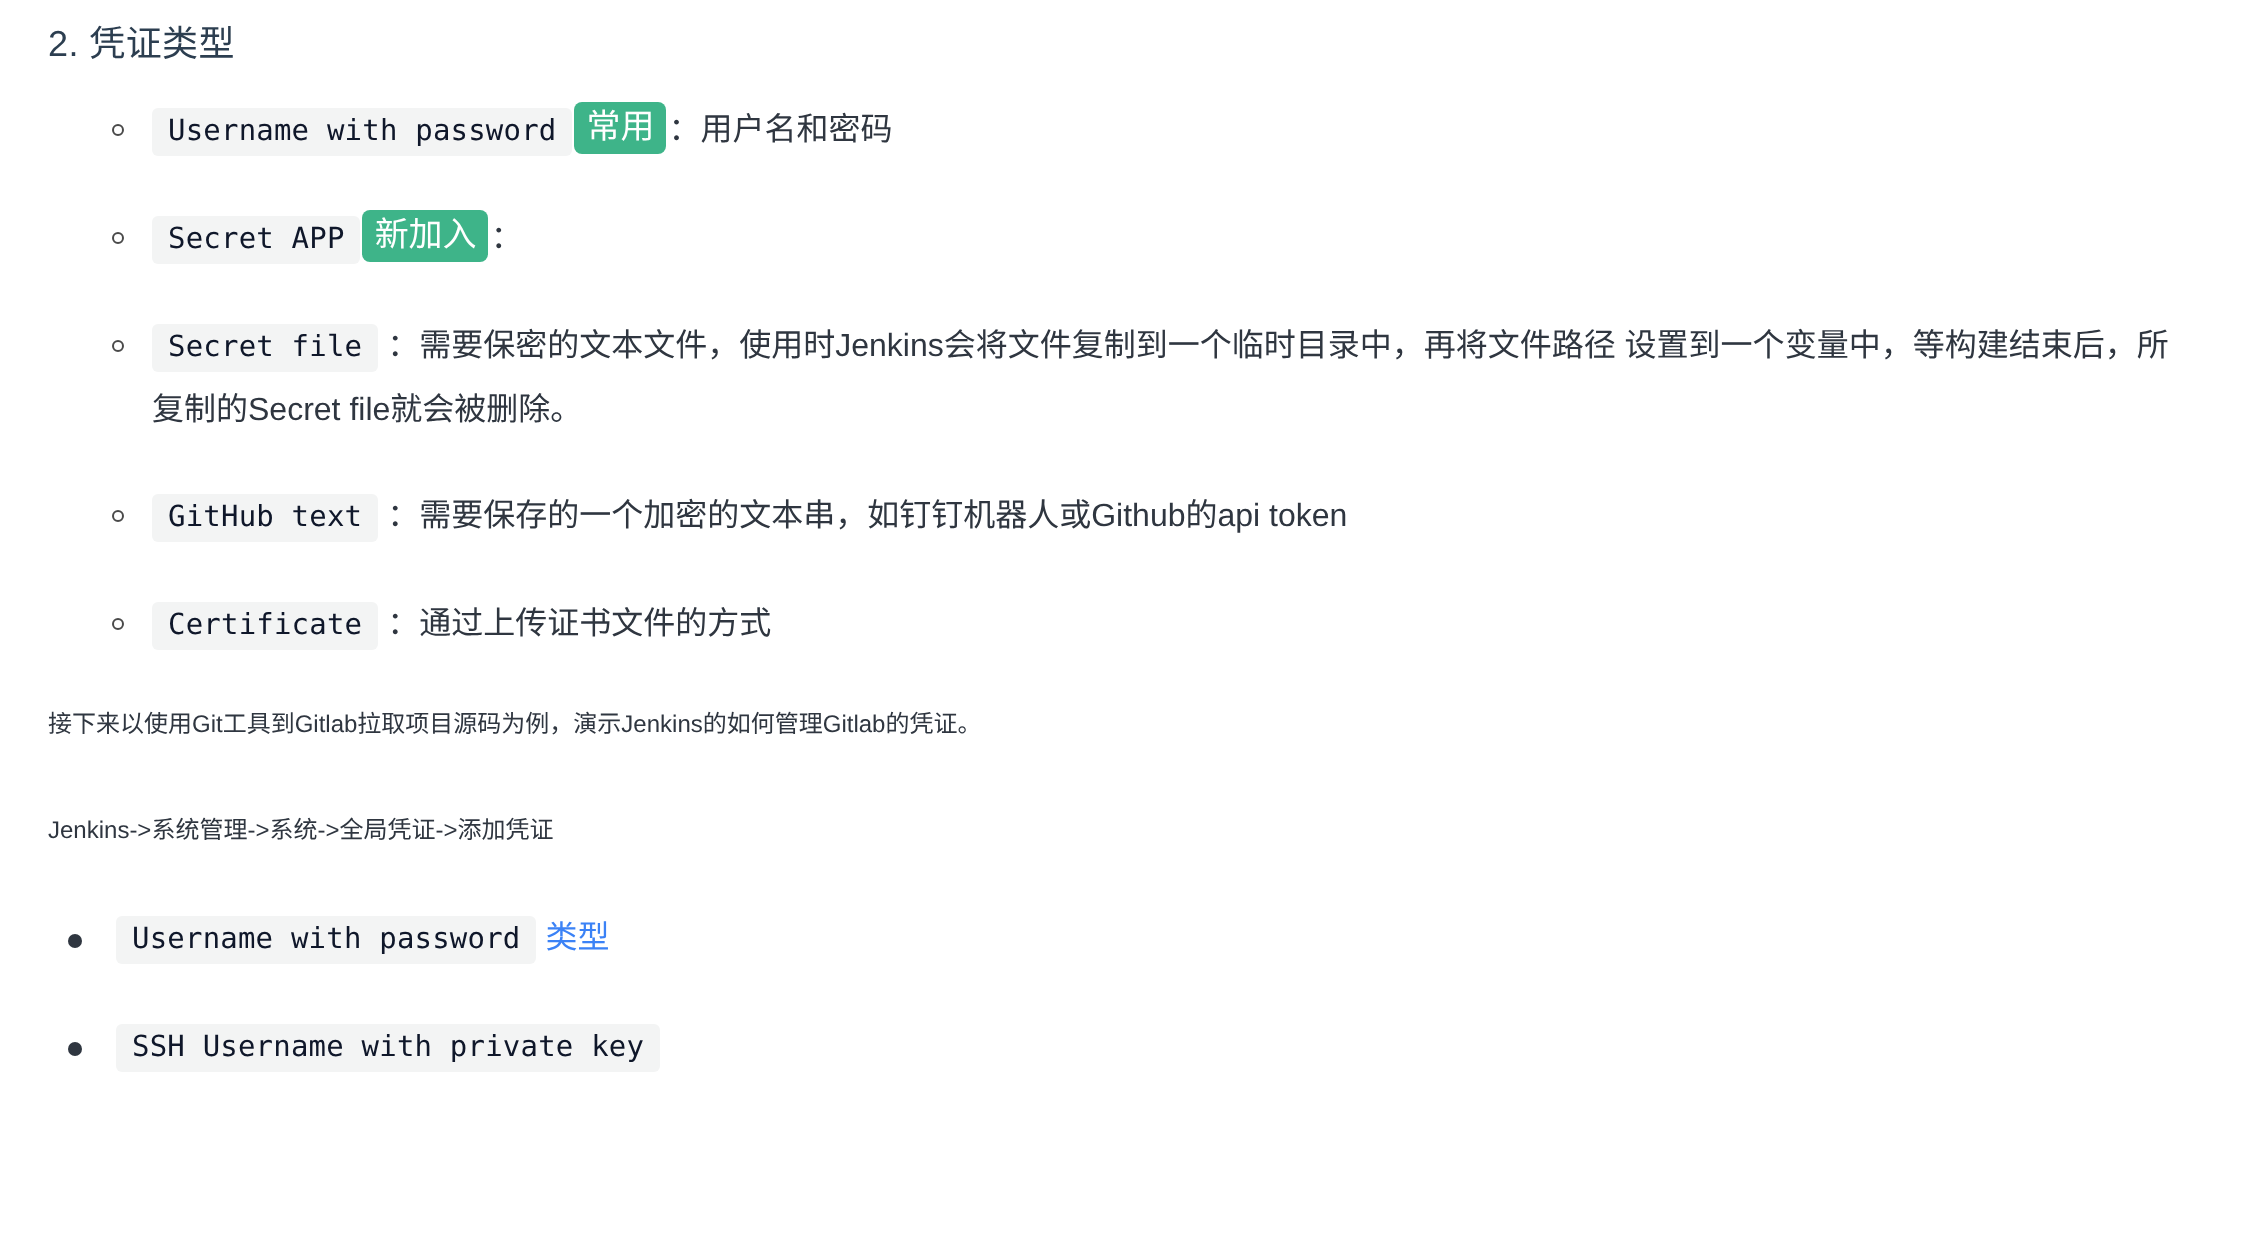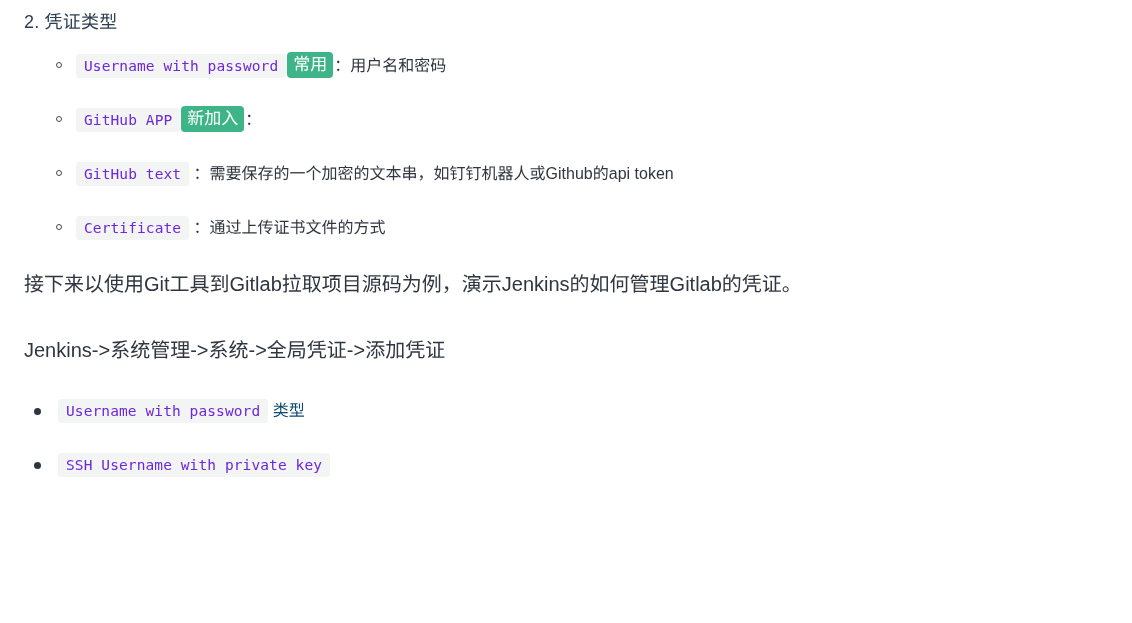--- a/index.html
+++ b/index.html
@@ -57,21 +57,21 @@
     border: 1px solid #4a4a4a;
     border-radius: 50%;
     box-sizing: border-box;
   }
 
   
   code.chip {
     font-family: "DejaVu Sans Mono", "Liberation Mono", monospace;
     font-size: 14.5px;
     background: #f3f4f4;
-    color: #6d28d9;
+    color: #0f172a;
     padding: 4px 8px;
     border-radius: 3px;
     white-space: pre;
     letter-spacing: 0.1px;
   }
 
   
   .badge {
     display: inline-block;
     background: #3eb489;
@@ -84,21 +84,21 @@
     position: relative;
     top: -1px;
     font-family: "Liberation Sans", "DejaVu Sans", sans-serif;
   }
 
   .txt { color: #2f3640; }
   .sep { color: #2f3640; }
 
   
   p.para {
-    font-size: 20px;
+    font-size: 12px;
     line-height: 1.6;
     color: #2f3640;
     margin: 0;
     padding: 0 0 0 10px;
   }
   p.para.first-para { margin-top: 24px; }
   p.para.second-para { margin-top: 34px; }
 
   
   ul.disc-list {
@@ -117,42 +117,46 @@
   ul.disc-list > li:last-child { margin-bottom: 0; }
   ul.disc-list > li .marker-disc {
     position: absolute;
     left: 8px;
     top: 12px;
     width: 7px;
     height: 7px;
     background: #2f3640;
     border-radius: 50%;
   }
-  .trailing { color: #0c4a6e; }
+  .trailing { color: #3b82f6; }
 </style>
 </head>
 <body>
 
 <div class="page">
 
   <h2 class="doc-heading">2. 凭证类型</h2>
 
   <ul class="circle-list">
 
     <li>
       <span class="marker-circle"></span>
       <code class="chip">Username with password</code><span class="badge">常用</span><span class="sep">：</span><span class="txt">用户名和密码</span>
     </li>
 
     <li>
       <span class="marker-circle"></span>
-      <code class="chip">GitHub APP</code><span class="badge">新加入</span><span class="sep">：</span><span class="txt"></span>
+      <code class="chip">Secret APP</code><span class="badge">新加入</span><span class="sep">：</span><span class="txt"></span>
     </li>
 
 
+    <li>
+      <span class="marker-circle"></span>
+      <code class="chip">Secret file</code> <span class="sep">：</span><span class="txt">需要保密的文本文件，使用时Jenkins会将文件复制到一个临时目录中，再将文件路径 设置到一个</span><span class="txt">变量中，等构建结束后，所复制的Secret file就会被删除。</span>
+    </li>
 
     <li>
       <span class="marker-circle"></span>
       <code class="chip">GitHub text</code> <span class="sep">：</span><span class="txt">需要保存的一个加密的文本串，如钉钉机器人或Github的api token</span>
     </li>
 
     <li>
       <span class="marker-circle"></span>
       <code class="chip">Certificate</code> <span class="sep">：</span><span class="txt">通过上传证书文件的方式</span>
     </li>

